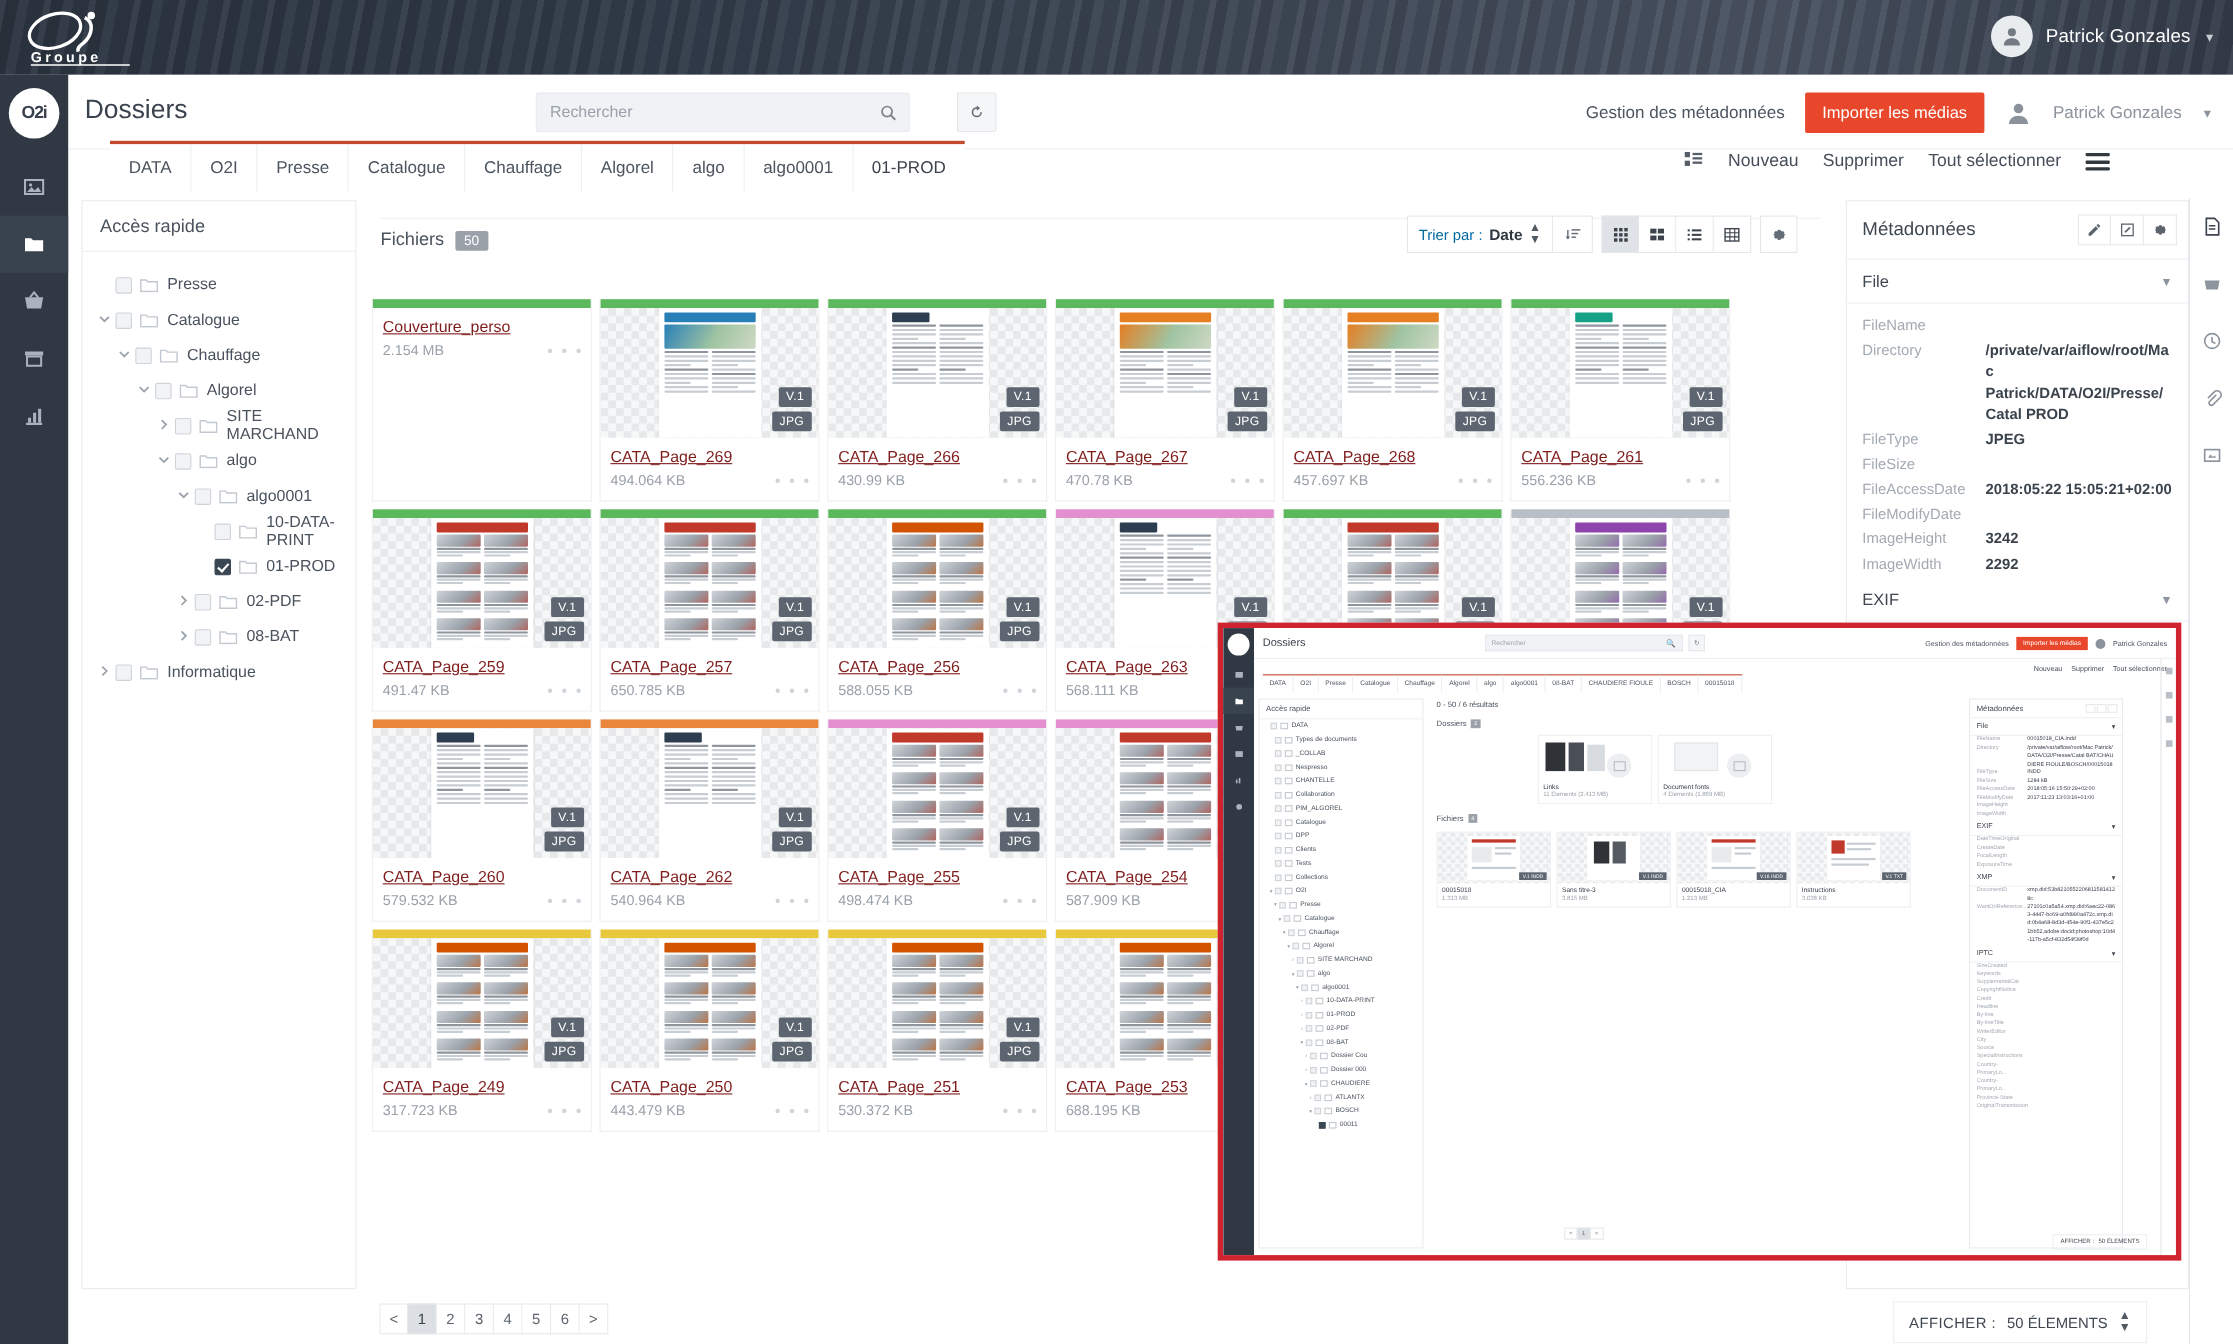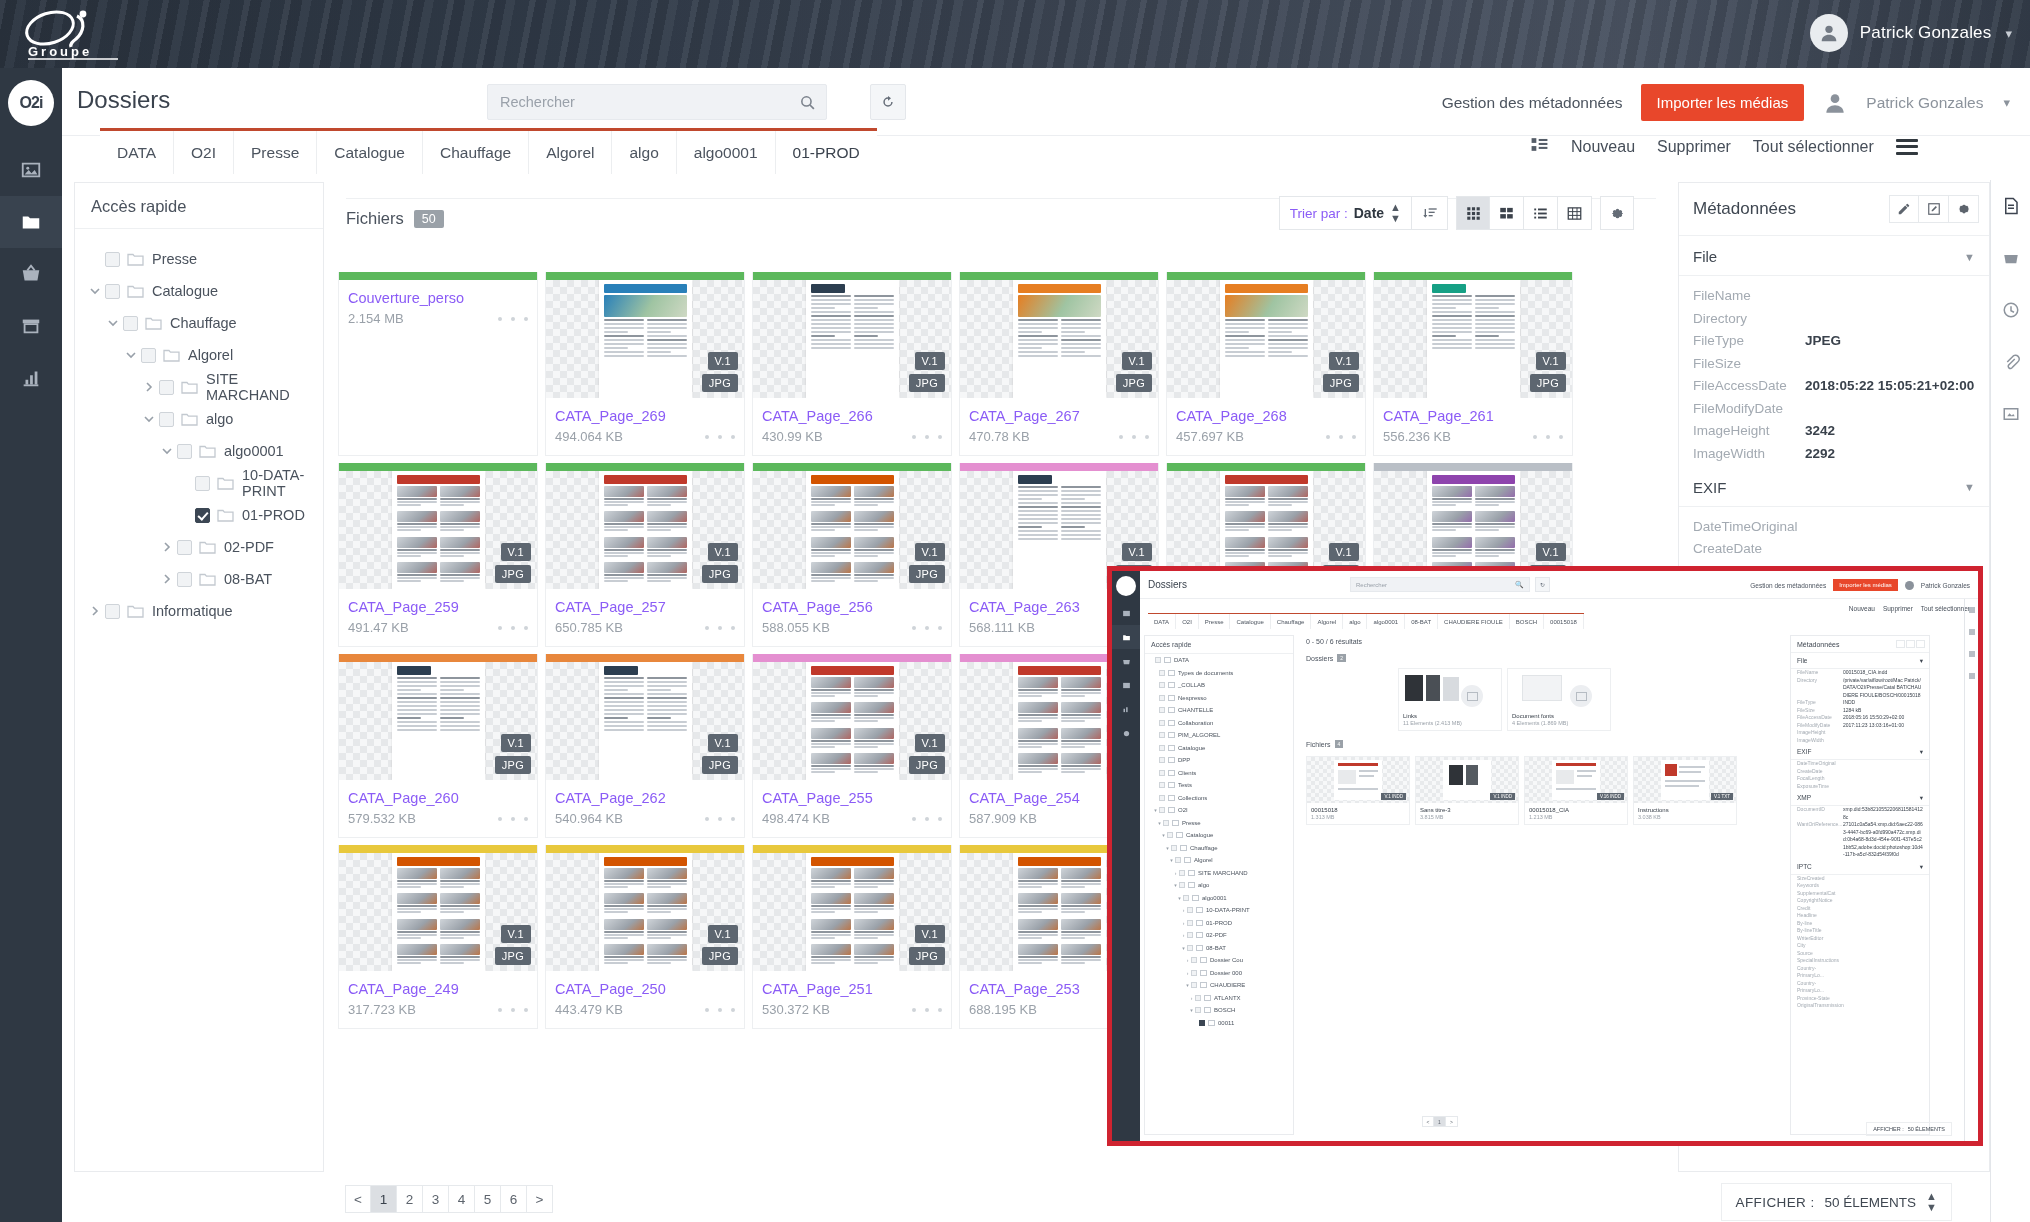--- a/index.html
+++ b/index.html
@@ -85,21 +85,21 @@
   
   .content{ position:absolute; left:332px; top:182px; width:1338px; height:990px; background:#fff; }
   .res-count{ padding:16px 0 0 14px; font-size:17px; color:#4a525d;}
   .sep{ margin:16px 14px 0 14px; border-top:1px solid #eef0f2;}
   .files-row{ padding:10px 0 0 14px; display:flex; align-items:center; gap:10px;}
   .files-label{ font-size:16.5px; color:#4a525d;}
   .files-badge{ background:#9aa1a8; color:#fff; font-size:12.5px; padding:2px 8px; border-radius:2px;}
 
   .sort-cluster{ position:absolute; right:36px; top:14px; display:flex; align-items:stretch; height:34px;}
   .sc-box{ border:1px solid #e4e7ea; background:#fff; display:flex;align-items:center; padding:0 10px; gap:6px;}
-  .sc-label{ font-size:13.5px; color:#8b5cf6;}
+  .sc-label{ font-size:13.5px; color:#0369a1;}
   .sc-value{ font-size:14px; color:#2f3740; font-weight:bold;}
   .sc-updown{ font-size:11px; color:#515963; line-height:1;}
   .sc-btn{ border:1px solid #e4e7ea; border-left:0; background:#fff; width:36px; display:flex;align-items:center;justify-content:center;cursor:pointer;}
   .sc-btn svg{width:16px;height:16px;fill:#646c76;}
   .view-group{ margin-left:8px; display:flex;}
   .vg-btn{ border:1px solid #e4e7ea; border-left:0; background:#fff; width:34px; display:flex;align-items:center;justify-content:center;cursor:pointer;}
   .vg-btn:first-child{border-left:1px solid #e4e7ea;}
   .vg-btn.active{ background:#dfe2e6;}
   .vg-btn svg{width:15px;height:15px;fill:#3c434c;}
   .gear-btn{ margin-left:8px; border:1px solid #e4e7ea;background:#fff;width:34px;display:flex;align-items:center;justify-content:center;cursor:pointer;}
@@ -108,21 +108,21 @@
   
   .grid{ position:absolute; left:338px; top:272px; width:1270px; display:flex; flex-wrap:wrap; gap:7px; }
   .card{ width:200px; background:#fff; border:1px solid #edeff1; border-top:0;}
   .card-strip{ height:8px; }
   .thumb{ position:relative; height:118px; background:
       repeating-conic-gradient(#e6e8ea 0 25%, #f6f7f8 0 50%) 0 0/14px 14px;
       display:flex; align-items:stretch; justify-content:center; overflow:hidden;}
   .thumb-doc{ width:93px; background:#fff; box-shadow:0 0 2px rgba(0,0,0,.12); position:relative; overflow:hidden;}
   .badges{ position:absolute; right:6px; bottom:6px; display:flex;flex-direction:column; gap:4px; align-items:flex-end;}
   .badge{ background:#5d6670; color:#fff; font-size:11px; padding:3px 7px; border-radius:2px; letter-spacing:.3px;}
-  .card-name{ padding:10px 9px 2px 9px; font-size:14.5px; color:#8b5cf6; white-space:nowrap; overflow:hidden; text-overflow:ellipsis;}
+  .card-name{ padding:10px 9px 2px 9px; font-size:14.5px; color:#7f1d1d; white-space:nowrap; overflow:hidden; text-overflow:ellipsis;text-decoration:underline;}
   .card-foot{ padding:3px 9px 11px 9px; display:flex; align-items:center; justify-content:space-between;}
   .card-size{ font-size:13px; color:#9aa1a9;}
   .dots{ display:flex; gap:9px;}
   .dot{ width:4px;height:4px;border-radius:50%;background:#cfd4d9;}
 
   
   .art{position:absolute;inset:0;padding:4px 5px;display:flex;flex-direction:column;gap:2px;}
   .art-hd{height:9px;border-radius:1px;}
   .art-cols{display:flex;gap:3px;flex:1;}
   .art-col{flex:1;display:flex;flex-direction:column;gap:2px;}
@@ -2084,20 +2084,21 @@
           <span class="meta-sec-t">File</span>
           <span class="meta-sec-c">▼</span>
         </div>
         <div class="meta-rows">
           <div class="mrow">
             <span class="mk">FileName</span>
             <span class="mv"><valeur multiple=""></valeur></span>
           </div>
           <div class="mrow">
             <span class="mk">Directory</span>
+            <span class="mv">/private/var/aiflow/root/Mac Patrick/DATA/O2I/Presse/Catal PROD</span>
           </div>
           <div class="mrow">
             <span class="mk">FileType</span>
             <span class="mv">JPEG</span>
           </div>
           <div class="mrow">
             <span class="mk">FileSize</span>
             <span class="mv"><valeur multiple=""></valeur></span>
           </div>
           <div class="mrow">

